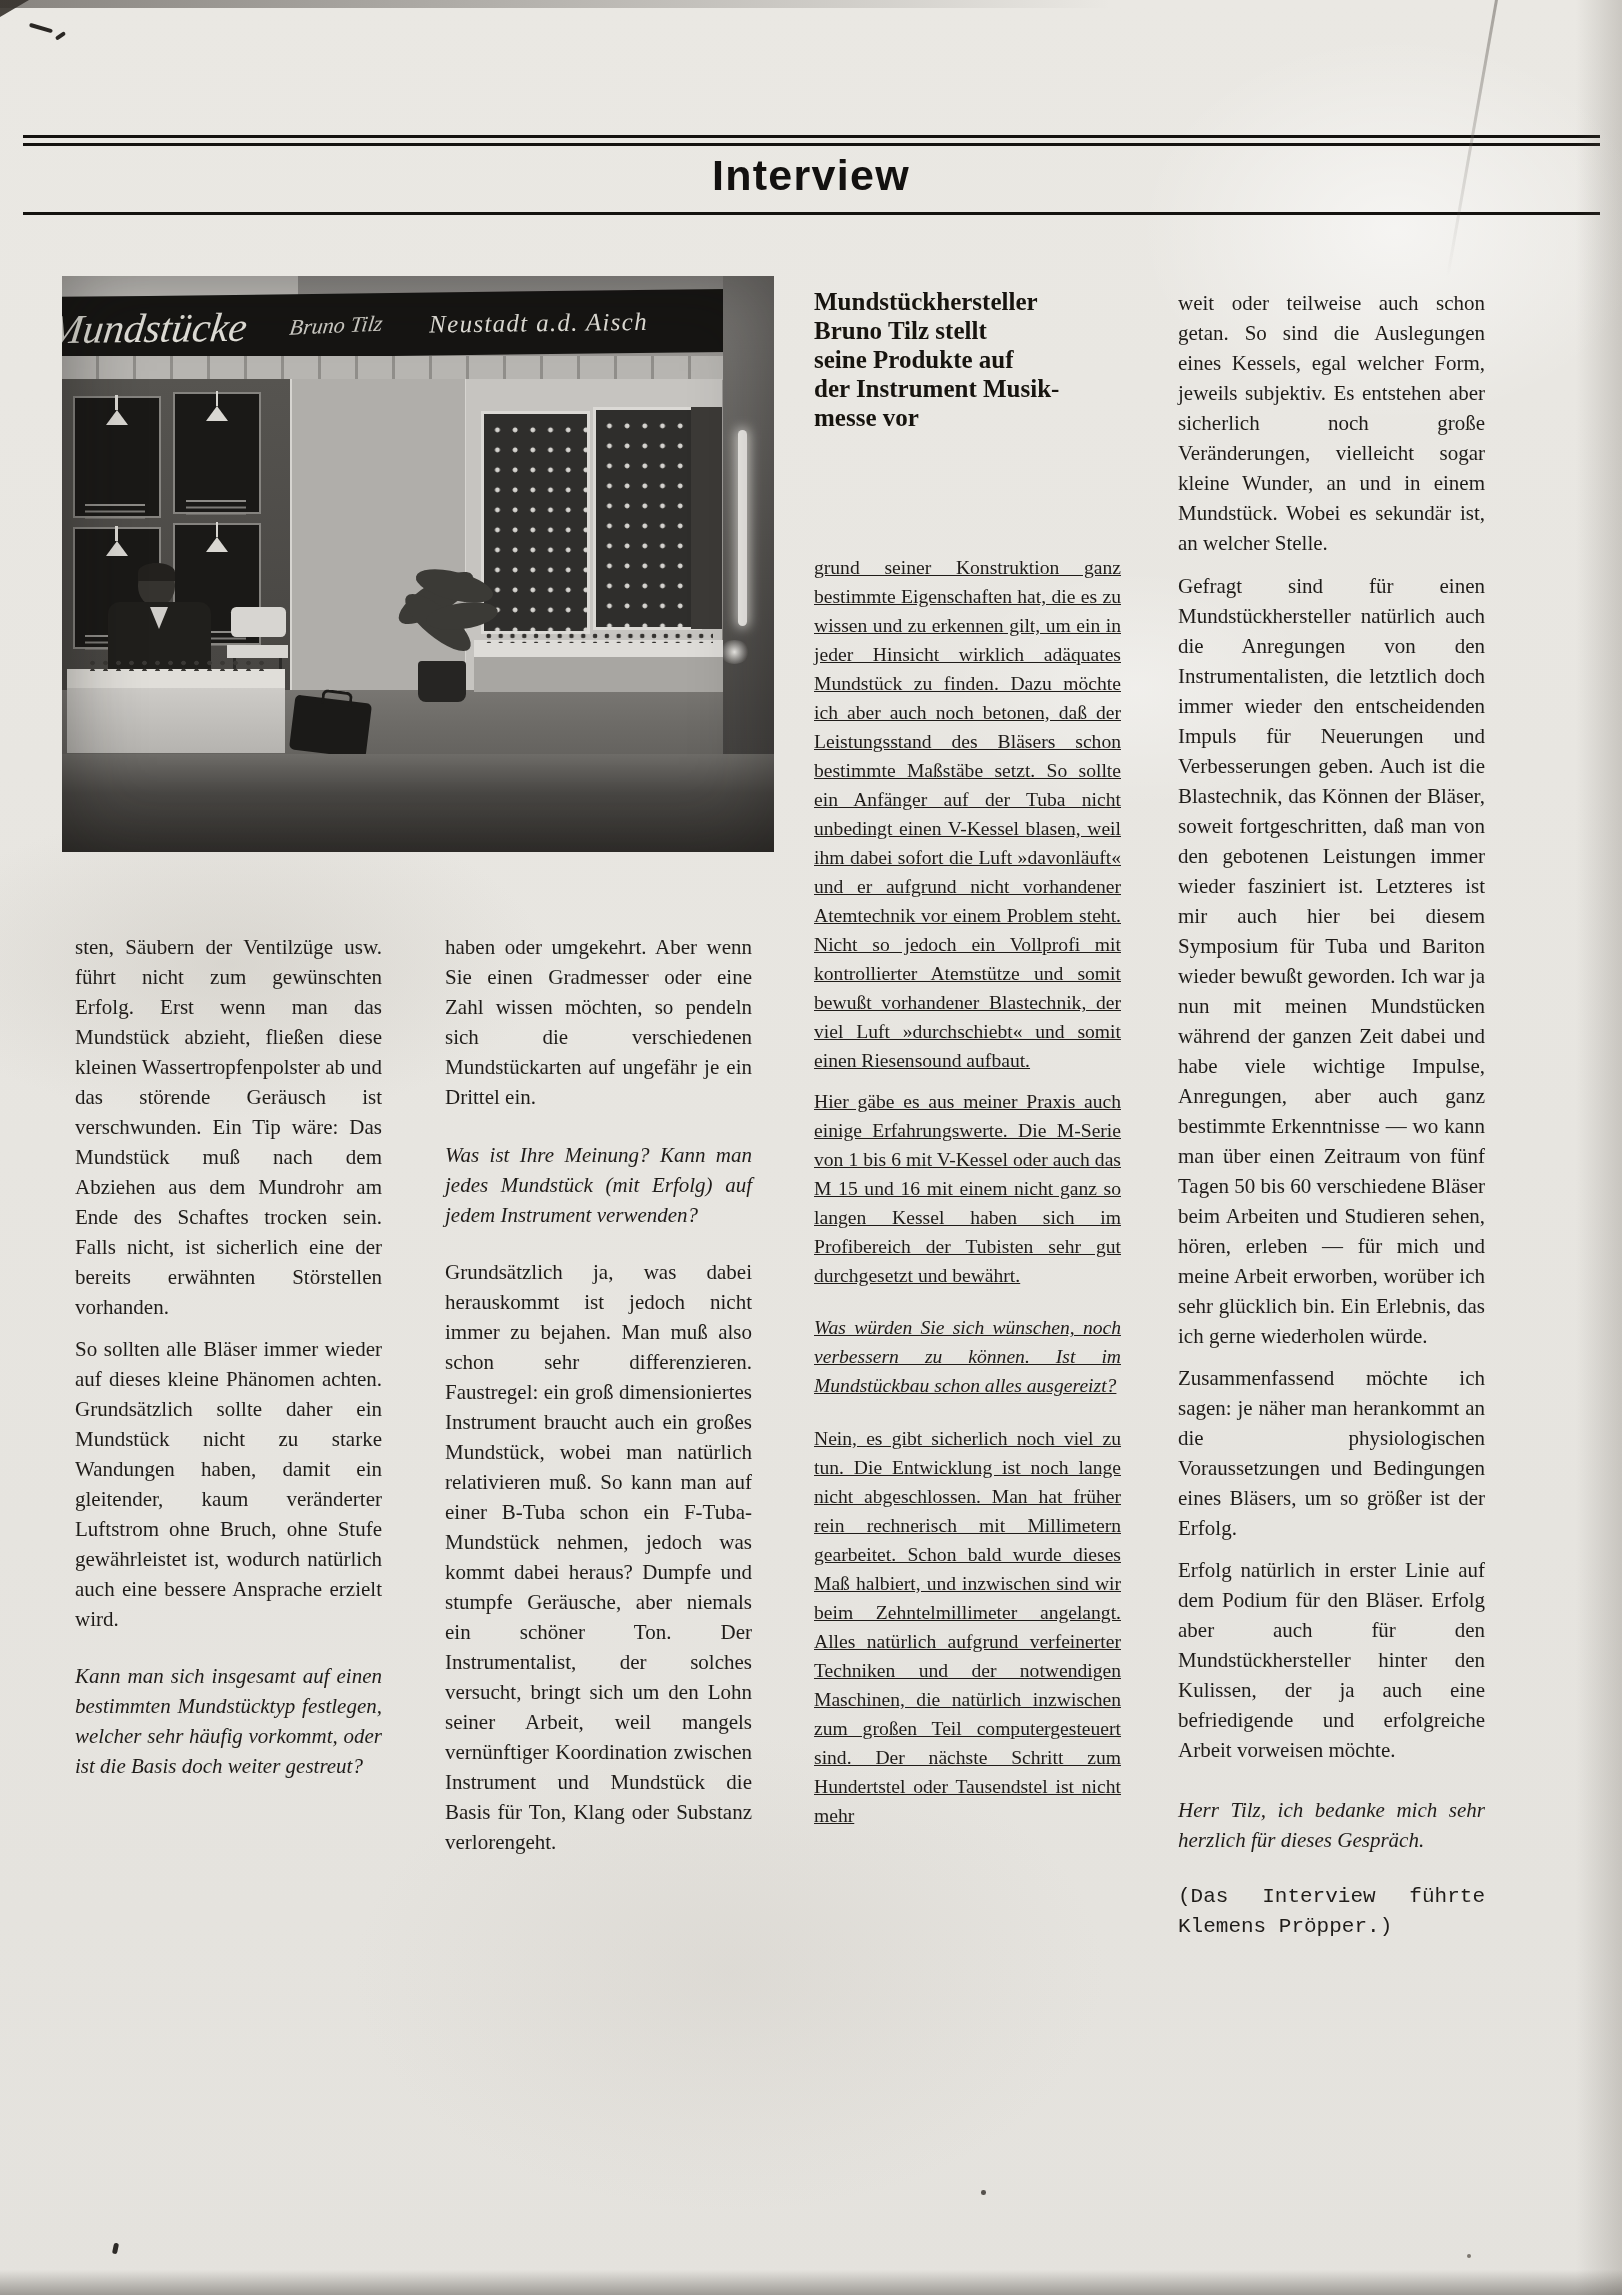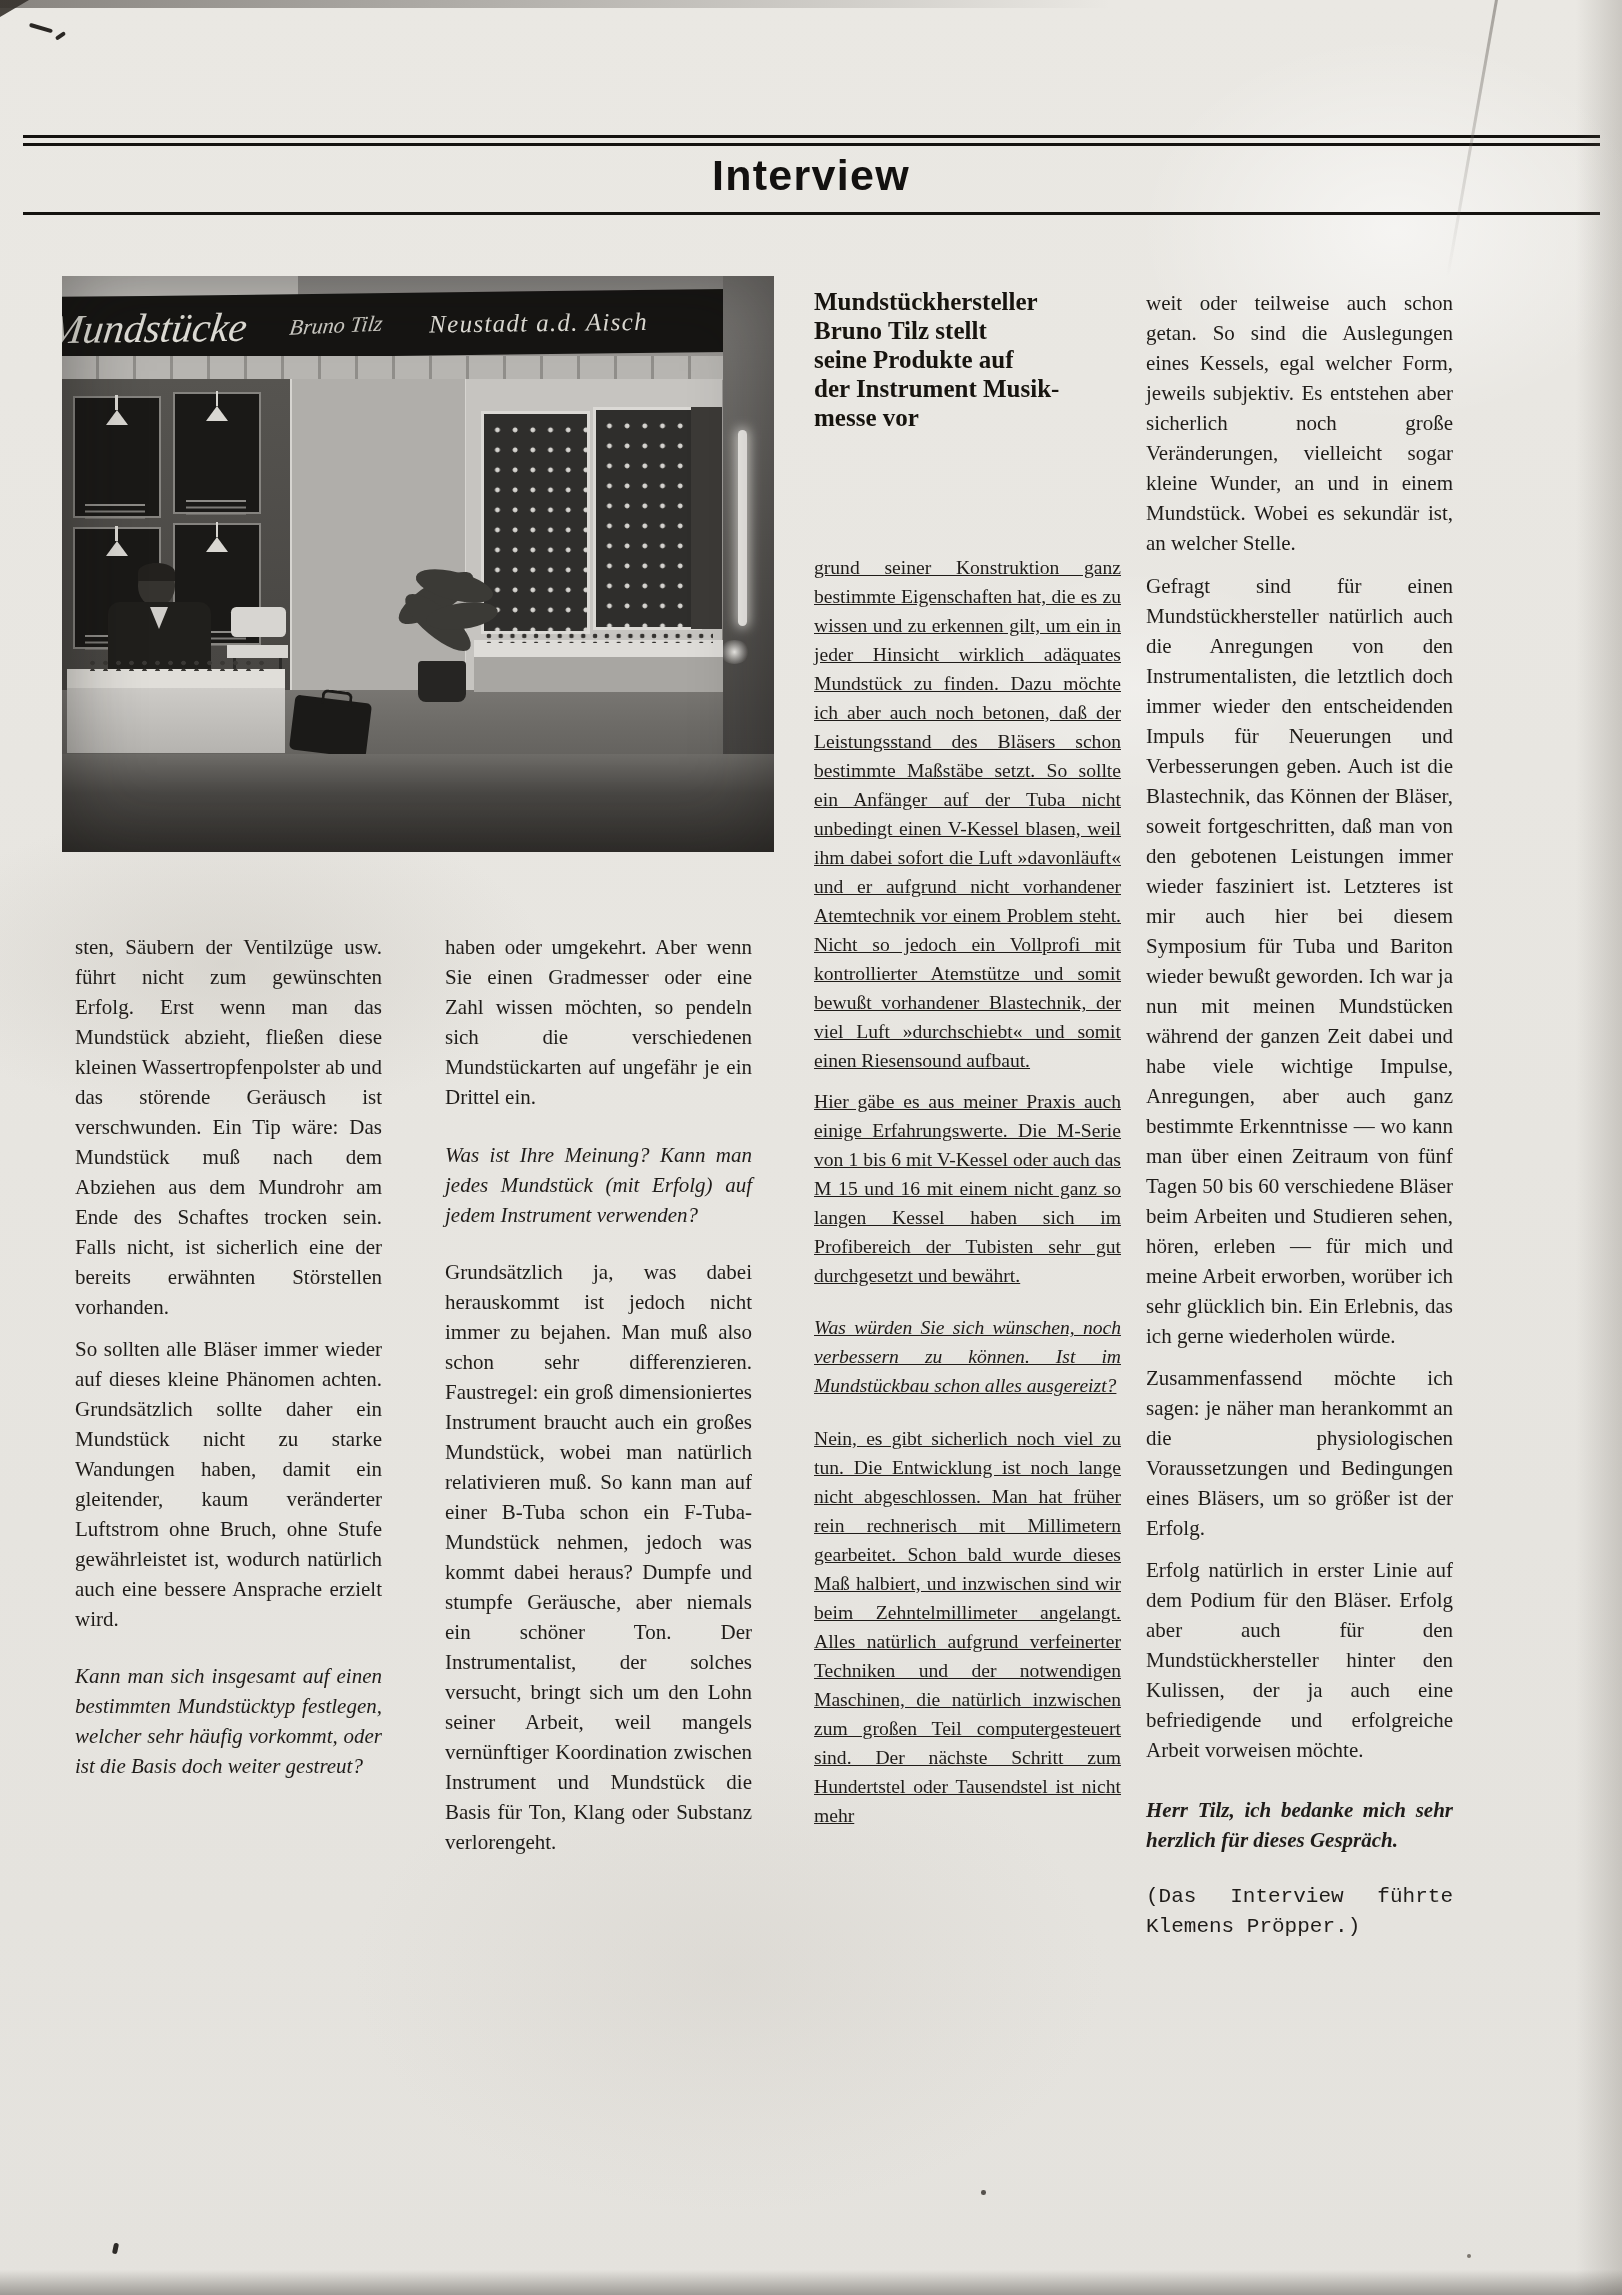--- a/index.html
+++ b/index.html
@@ -29,25 +29,25 @@
 
   
   .col { position:absolute; width:307px; text-align:justify; hyphens:auto; -webkit-hyphens:auto; }
   .col p { margin:0 0 11.8px 0; }
   .c12 { font-size:21px; line-height:30px; }
   .c3  { font-size:19.6px; line-height:29px;text-decoration:underline; }
   .c4  { font-size:21px; line-height:30px; }
   .col1 { left:75px;  top:932px; }
   .col2 { left:445px;  top:932px; }
   .col3 { left:814px; top:553px;  }
-  .col4 { left:1146px; top:288px;  }
+  .col4 { left:1178px; top:288px;  }
   .q { font-style:italic; }
   .col1 .q, .col2 .q { margin:27.5px 0 27.5px 0; }
   .col3 .q { margin:23.6px 0 23.6px 0; }
-  .col4 .q { margin:30px 0 18.3px 0;font-weight:bold; }
+  .col4 .q { margin:30px 0 18.3px 0; }
   .gap-top { margin-top:27.5px !important; }
   .gap-top-sm { margin-top:13px !important; }
   .credit { margin-top:27.5px !important;font-family:Liberation Mono, monospace; }
 
   .headline {
     left:814px; top:287px; width:307px;
     font-weight:bold; font-size:25px; line-height:29px; color:#17140f;
   }
 
   

